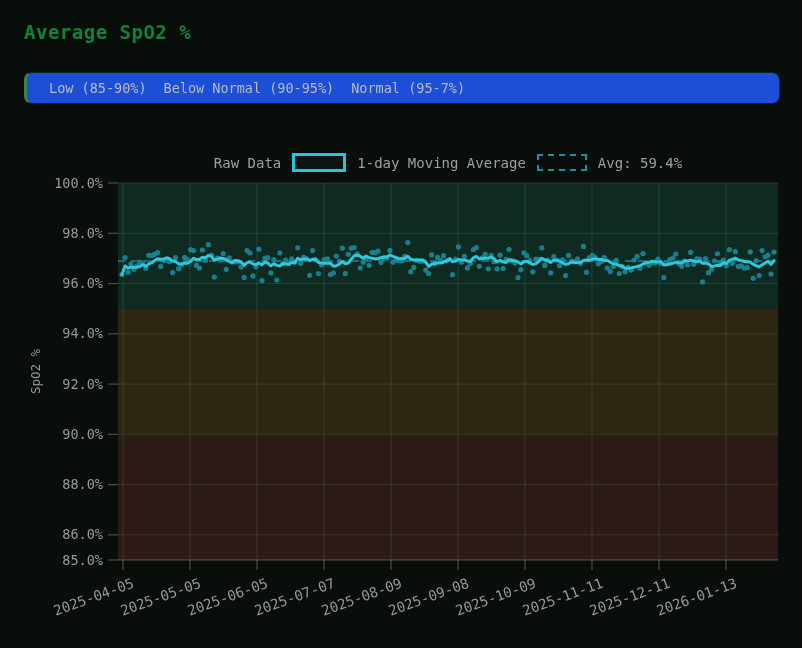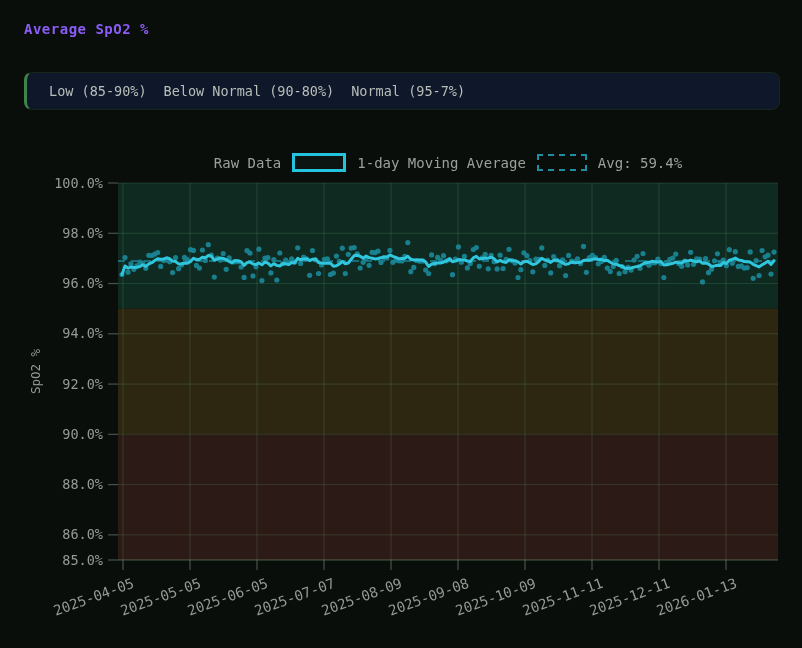--- a/index.html
+++ b/index.html
@@ -1,40 +1,40 @@
 <!DOCTYPE html>
 <html><head>
 <meta charset="utf-8">
 <style>
   html,body{margin:0;padding:0;background:#0a0e0b;}
   #page{position:relative;width:802px;height:648px;background:#0a0e0b;overflow:hidden;
         font-family:"DejaVu Sans Mono","Liberation Mono",monospace;}
-  .page-title{position:absolute;left:24px;top:21px;font-size:14px;font-weight:bold;
-        color:#8b5cf6;letter-spacing:0.5px;}
-  .range-bar{position:absolute;left:24px;right:22px;top:72px;height:38px;box-sizing:border-box;
-        background:#0f172a;border:1px solid #16251a;border-left:3px solid #3e8549;
+  .page-title{position:absolute;left:24px;top:21px;font-size:19px;font-weight:bold;
+        color:#15803d;letter-spacing:0.5px;}
+  .range-bar{position:absolute;left:24px;right:22px;top:72px;height:32px;box-sizing:border-box;
+        background:#1d4ed8;border:1px solid #16251a;border-left:3px solid #3e8549;
         border-radius:8px;display:flex;align-items:center;padding-left:22px;gap:17px;
         color:#b9beb9;font-size:13.5px;}
   .chart-section{position:absolute;left:0;top:140px;width:802px;height:508px;}
   .chart-legend{position:absolute;left:118px;top:13px;width:660px;display:flex;
         justify-content:center;align-items:center;gap:11px;color:#9aa19b;font-size:14px;}
   .swatch-solid{width:48px;height:13px;border:3px solid #24c3de;background:#0d1512;}
   .swatch-dashed{width:46px;height:13px;border:2px dashed #1f8ea0;background:transparent;}
   svg text{font-family:"DejaVu Sans Mono","Liberation Mono",monospace;}
 </style>
 </head>
 <body>
 
 <div id="page">
 
   <div class="page-title">Average SpO2 %</div>
 
   <div class="range-bar">
     <span>Low (85-90%)</span>
-    <span>Below Normal (90-80%)</span>
+    <span>Below Normal (90-95%)</span>
     <span>Normal (95-7%)</span>
   </div>
 
   <div class="chart-section">
     <div class="chart-legend">
       <span>Raw Data</span>
       <span class="swatch-solid"></span>
       <span>1-day Moving Average</span>
       <span class="swatch-dashed"></span>
       <span>Avg: 59.4%</span>

